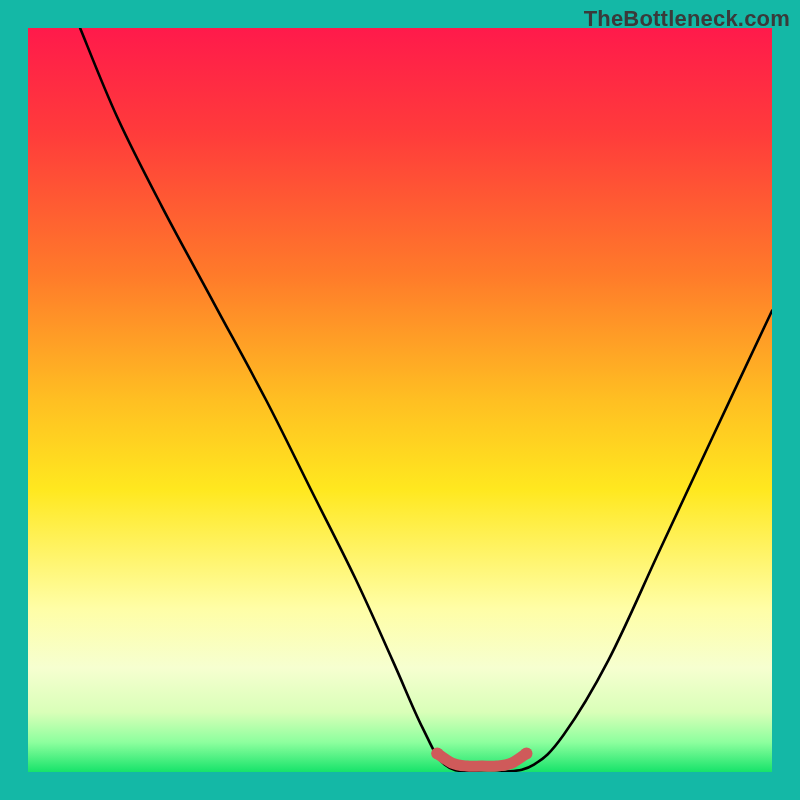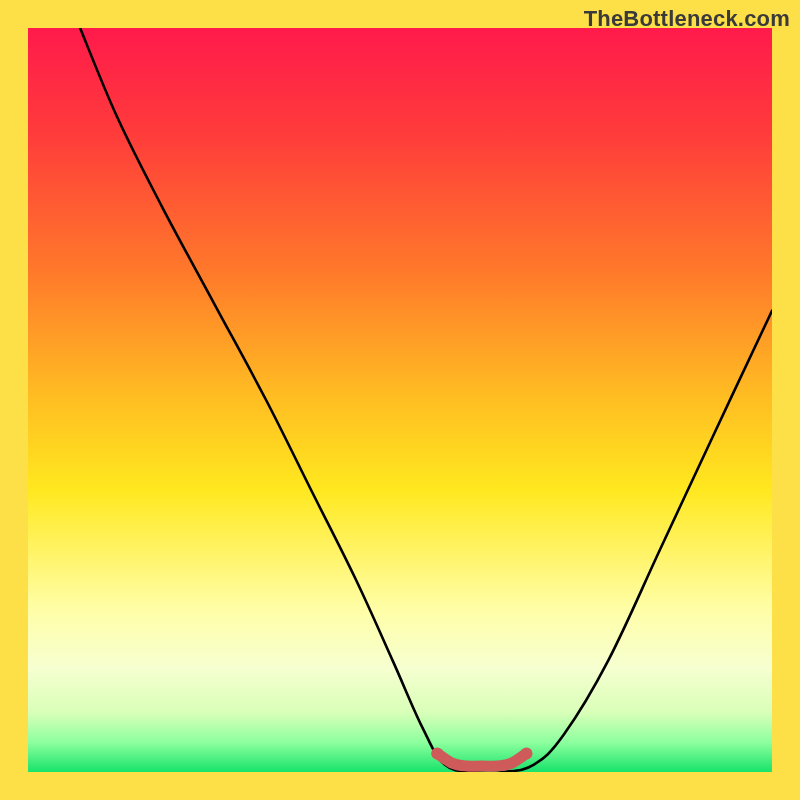--- a/index.html
+++ b/index.html
@@ -8,21 +8,21 @@
     width: 800px;
     height: 800px;
     background: #000;
     font-family: Arial, Helvetica, sans-serif;
     overflow: hidden;
   }
   .stage {
     position: relative;
     width: 800px;
     height: 800px;
-    background: #fde047;
+    background: #14b8a6;
   }
   .plot-area {
     position: absolute;
     left: 28px;
     top: 28px;
     width: 744px;
     height: 744px;
     overflow: hidden;
   }
   .gradient-bg {

